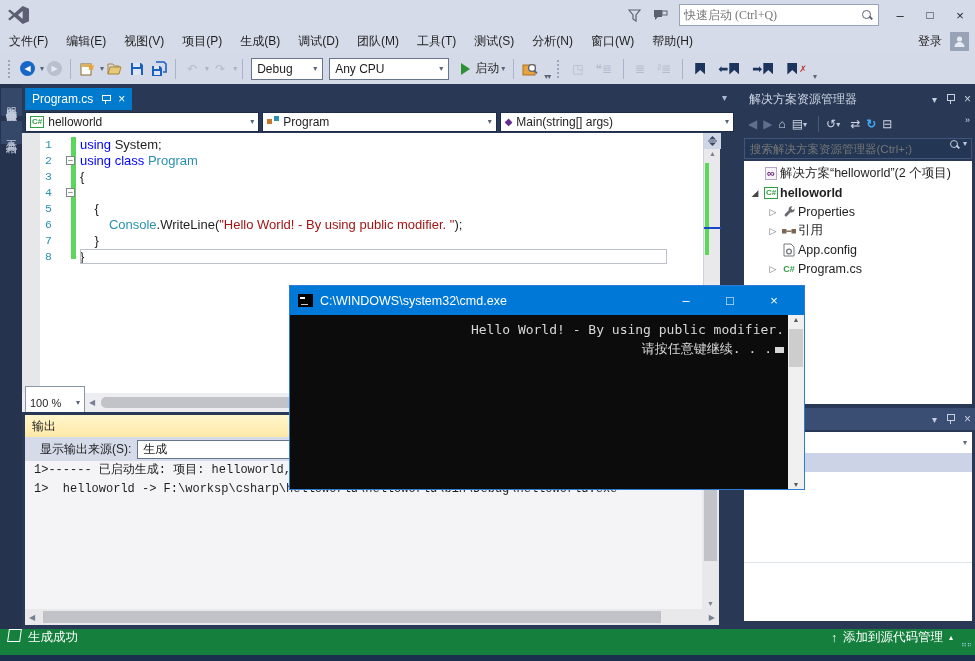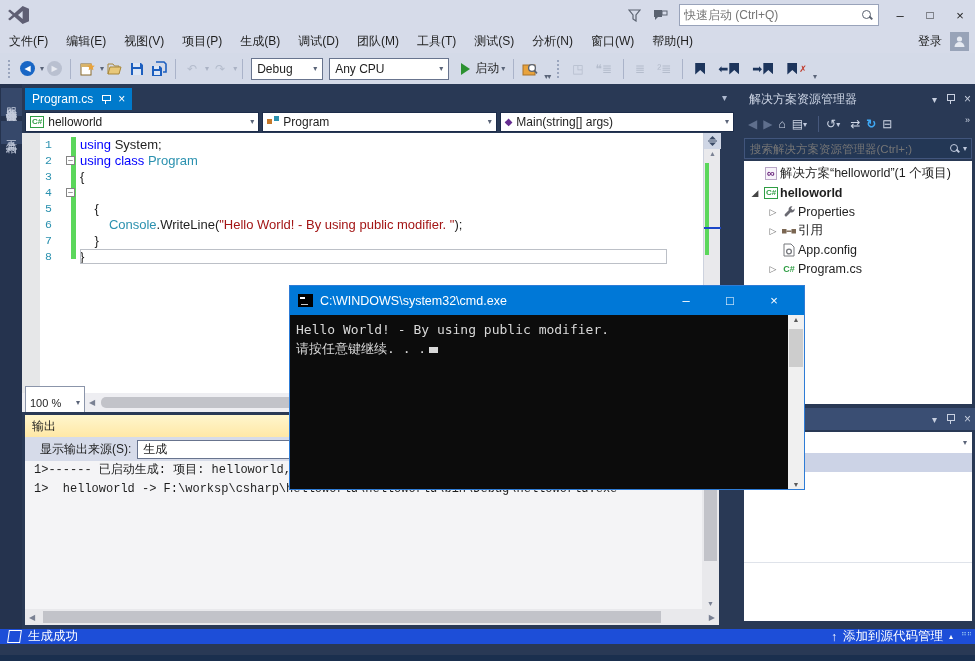--- a/index.html
+++ b/index.html
@@ -6,21 +6,21 @@
   *{box-sizing:border-box;}
   .app{position:relative;width:975px;height:661px;background:#293955;font-family:"Liberation Sans",sans-serif;overflow:hidden;color:#1e1e1e;}
 
   
   .titlebar{position:absolute;left:0;top:0;width:975px;height:30px;background:#d6dbe9;display:flex;align-items:center;}
   .vslogo{width:22px;height:20px;margin:0 8px 0 8px;}
   .title-text{font-size:12.5px;color:#2b2b33;}
   .tb-right{position:absolute;right:0;top:0;height:30px;display:flex;align-items:center;}
   .funnel-wrap,.fb-wrap{width:26px;height:24px;display:flex;align-items:center;justify-content:center;}
   .quick-launch{width:200px;height:22px;background:#fff;border:1px solid #99a3ba;display:flex;align-items:center;margin:0 6px;}
-  .quick-launch input{flex:1;border:none;outline:none;font-size:12px;color:#0c4a6e;padding:0 4px;font-family:Liberation Sans, sans-serif;background:transparent;}
+  .quick-launch input{flex:1;border:none;outline:none;font-size:12px;color:#0c4a6e;padding:0 4px;font-family:Liberation Serif, serif;background:transparent;}
   .mag{width:12px;height:12px;position:relative;margin-right:5px;}
   .mag::before{content:"";position:absolute;left:1px;top:1px;width:7px;height:7px;border:1.5px solid #5a6270;border-radius:50%;}
   .mag::after{content:"";position:absolute;left:8px;top:8px;width:4px;height:1.5px;background:#5a6270;transform:rotate(45deg);}
   .win-btn{width:30px;height:28px;display:flex;align-items:center;justify-content:center;font-size:13px;color:#1e1e1e;}
   .win-btn.max{font-size:12px;}
 
   
   .menubar{position:absolute;left:0;top:30px;width:975px;height:23px;background:#d6dbe9;display:flex;align-items:center;font-size:12px;}
   .menu-item{padding:3px 9px;color:#1e1e1e;}
   .menu-right{position:absolute;right:6px;top:0;height:23px;display:flex;align-items:center;gap:8px;}
@@ -119,21 +119,21 @@
   .pin-ic{width:9px;height:12px;position:relative;}
   .pin-ic::before{content:"";position:absolute;left:1px;top:1px;width:6px;height:5px;border:1px solid #c8d0e0;}
   .pin-ic::after{content:"";position:absolute;left:4px;top:7px;width:1px;height:4px;background:#c8d0e0;}
   .se-toolbar{position:absolute;left:0;top:28px;width:234px;height:24px;display:flex;align-items:center;padding-left:5px;gap:2px;}
   .se-ic{display:flex;align-items:center;font-size:12px;padding:0 2px;}
   .se-ic.dim{color:#5f6f8d;}
   .se-ic.lit{color:#cfd7e6;}
   .se-ic.blue{color:#3fa9f5;font-weight:bold;}
   .se-sep{width:1px;height:16px;background:#46587c;margin:0 3px;}
   .se-ovf{position:absolute;right:5px;top:3px;color:#cfd7e6;font-size:9px;}
-  .se-search{position:absolute;left:3px;top:54px;width:228px;height:21px;background:#233755;border:1px solid #41557c;display:flex;align-items:center;}
+  .se-search{position:absolute;left:3px;top:54px;width:228px;height:21px;background:#233755;border:1px solid #41557c;display:flex;}
   .se-search input{flex:1;background:transparent;border:none;outline:none;font-size:11.5px;color:#8fa0bd;padding:0 5px;font-family:"Liberation Sans",sans-serif;}
   .mag2{width:11px;height:11px;position:relative;margin-right:3px;}
   .mag2::before{content:"";position:absolute;left:1px;top:1px;width:6px;height:6px;border:1.5px solid #c0cade;border-radius:50%;}
   .mag2::after{content:"";position:absolute;left:7px;top:7px;width:4px;height:1.5px;background:#c0cade;transform:rotate(45deg);}
   .se-dd{color:#c0cade;font-size:8px;margin-right:4px;}
   .se-tree{position:absolute;left:3px;top:77px;width:228px;height:243px;background:#ffffff;font-size:12.5px;overflow:hidden;padding-top:3px;}
   .tree-row{display:flex;align-items:center;height:19px;}
   .t-arrow{width:14px;flex:none;font-size:9px;color:#454545;text-align:center;}
   .t-arrow.hollow{color:#6d6d6d;}
   .t-icon{width:18px;flex:none;display:flex;align-items:center;justify-content:center;}
@@ -142,37 +142,37 @@
   .sol-ic{color:#68217a;font-weight:bold;font-size:11px;border:1px solid #b9a6c6;padding:0 1px;line-height:11px;background:#f7f3fa;}
 
   .rb-panel{position:absolute;left:0;top:324px;width:234px;height:221px;}
   .rb-header{position:absolute;left:0;top:0;width:234px;height:22px;background:#3a4e73;}
   .rb-combo{position:absolute;left:3px;top:24px;width:228px;height:21px;background:#fff;display:flex;align-items:center;justify-content:flex-end;padding-right:5px;font-size:9px;color:#3a3a3a;}
   .rb-band{position:absolute;left:3px;top:45px;width:228px;height:19px;background:#ccd3e6;}
   .rb-body{position:absolute;left:3px;top:64px;width:228px;height:149px;background:#fff;}
   .rb-div{position:absolute;left:0;top:90px;width:228px;height:1px;background:#dfe3ea;}
 
   
-  .statusbar{position:absolute;left:0;top:629px;width:975px;height:15px;background:#1d4ed8;color:#fff;display:flex;align-items:center;font-size:12.5px;}
+  .statusbar{position:absolute;left:0;top:629px;width:975px;height:26px;background:#15803d;color:#fff;display:flex;font-size:12.5px;}
   .sb-bottom{position:absolute;left:0;top:655px;width:975px;height:6px;background:#1a2f4e;}
   .sb-ic{width:13px;height:13px;border:1.5px solid #fff;transform:skewX(-8deg);margin:0 7px 0 8px;}
   .sb-right{position:absolute;right:22px;display:flex;align-items:center;gap:6px;}
   .sb-up{font-size:12px;}
   .sb-caret{font-size:8px;}
   .sb-grip{position:absolute;right:4px;bottom:3px;width:10px;height:10px;color:#9fcef2;font-size:8px;line-height:5px;overflow:hidden;}
 
   
   .cmd{position:absolute;left:289px;top:285px;width:516px;height:205px;background:#0c0c0c;border:1px solid #2e7cd6;z-index:50;}
   .cmd-title{position:absolute;left:0;top:0;width:514px;height:29px;background:#0078d7;display:flex;align-items:center;color:#fff;font-size:12.5px;text-align:right;}
   .cmd-ic{width:15px;height:13px;background:#000;margin:0 7px 0 8px;position:relative;}
   .cmd-ic::before{content:"";position:absolute;left:2px;top:3px;width:5px;height:2px;background:#fff;}
   .cmd-ic::after{content:"";position:absolute;left:3px;bottom:2px;width:7px;height:1px;background:#c8c8c8;}
   .cmd-btns{position:absolute;right:8px;top:0;height:29px;display:flex;}
   .cmd-btn{width:44px;height:29px;display:flex;align-items:center;justify-content:center;font-size:13px;color:#fff;}
-  .cmd-body{position:absolute;left:0;top:29px;width:498px;height:174px;padding:5px 12px 0 6px;}
+  .cmd-body{position:absolute;left:0;top:29px;width:498px;height:174px;padding:5px 4px 0 6px;text-align:right;}
   .cmd-line{font-family:"DejaVu Sans Mono",monospace;font-size:13px;line-height:19px;color:#d8d8d8;white-space:pre;}
   .cmd-cursor{display:inline-block;width:9px;height:6px;background:#d8d8d8;margin-left:3px;}
   .cmd-scroll{position:absolute;right:0;top:29px;width:16px;height:174px;background:#f0f0f0;}
   .cs-up{position:absolute;left:0;top:1px;width:16px;text-align:center;font-size:7px;color:#5a5a5a;}
   .cs-thumb{position:absolute;left:1px;top:14px;width:14px;height:38px;background:#cdcdcd;}
   .cs-down{position:absolute;left:0;bottom:1px;width:16px;text-align:center;font-size:7px;color:#5a5a5a;}
 </style>
 </head>
 <body>
 
@@ -511,21 +511,21 @@
       <input placeholder="搜索解决方案资源管理器(Ctrl+;)" style="">
       <span class="mag2"></span>
       <span class="se-dd">▾</span>
     </div>
     <div class="se-tree" id="se-tree">
         <div class="tree-row" style="padding-left: 4px;">
           <span class="t-arrow"></span>
           <span class="t-icon">
             <span class="sol-ic">∞</span>
           </span>
-          <span class="t-label">解决方案“helloworld”(1 个项目)</span>
+          <span class="t-label">解决方案“helloworld”(2 个项目)</span>
         </div>
         <div class="tree-row" style="padding-left: 4px;">
           <span class="t-arrow">◢</span>
           <span class="t-icon">
             <span class="cs-badge">C#</span>
           </span>
           <span class="t-label bold">helloworld</span>
         </div>
         <div class="tree-row" style="padding-left: 22px;">
           <span class="t-arrow hollow">▷</span>

